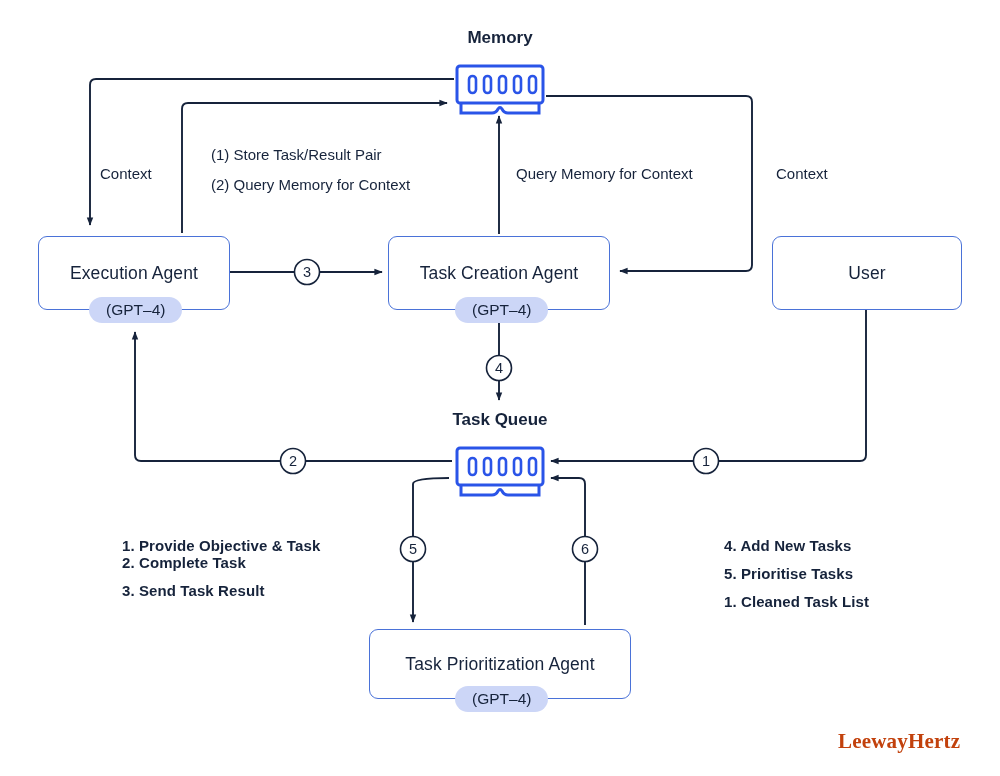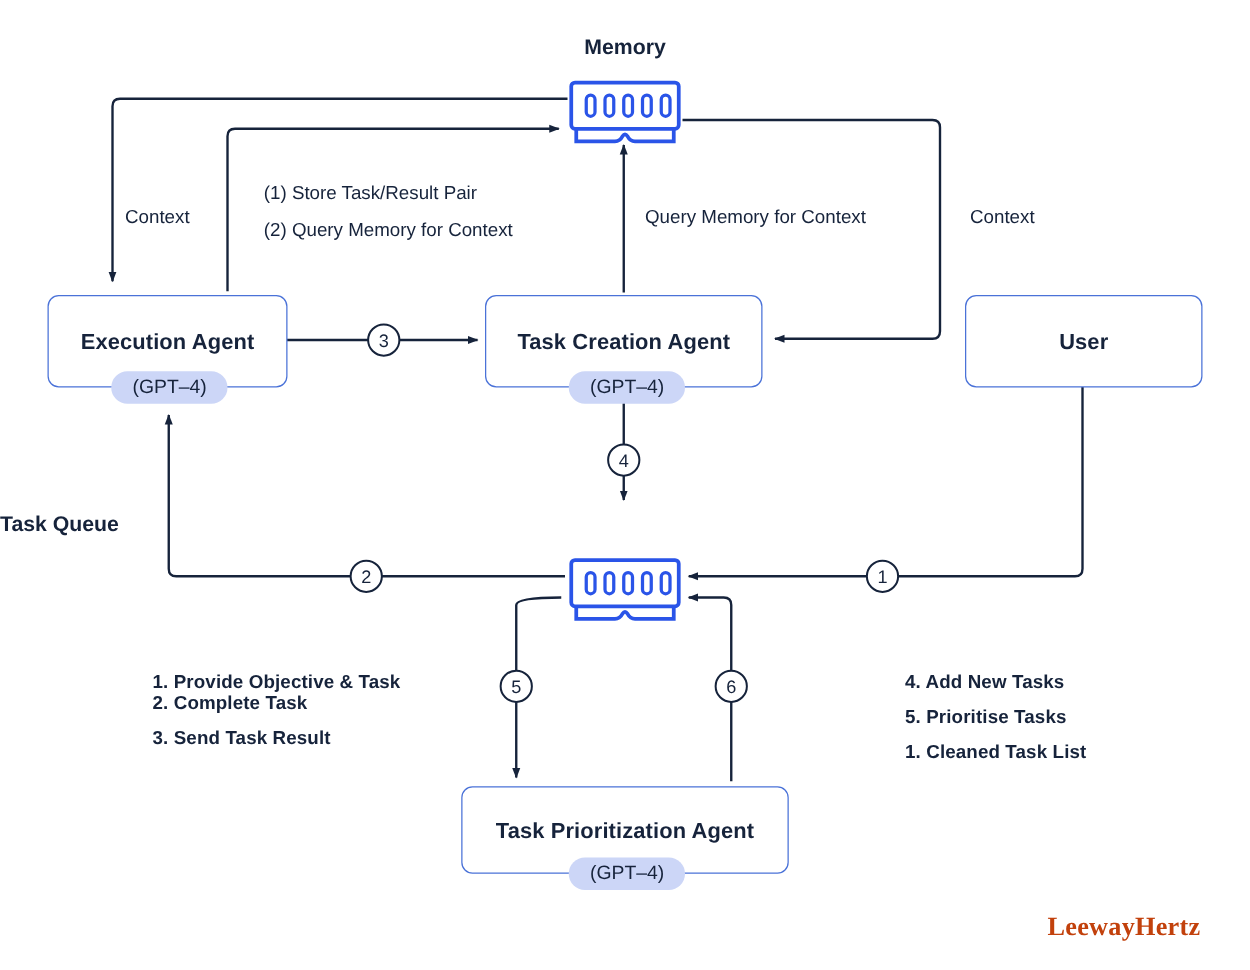--- a/index.html
+++ b/index.html
@@ -30,21 +30,21 @@
     border: 1.6px solid #4a72d8;
     border-radius: 9px;
     box-sizing: border-box;
     display: flex;
     align-items: center;
     justify-content: center;
   }
   .node-label {
     color: #16233b;
     font-size: 17.5px;
-    font-weight: 700;
+    font-weight: 400;
     letter-spacing: .1px;
     white-space: nowrap;
   }
   .gpt-pill {
     position: absolute;
     background: #ccd6f7;
     color: #16233b;
     border-radius: 16px;
     font-size: 15.5px;
     font-weight: 400;
@@ -181,21 +181,21 @@
       <rect x="17" y="14" width="7" height="17" rx="3.5"></rect>
       <rect x="32" y="14" width="7" height="17" rx="3.5"></rect>
       <rect x="47" y="14" width="7" height="17" rx="3.5"></rect>
       <rect x="62" y="14" width="7" height="17" rx="3.5"></rect>
       <rect x="77" y="14" width="7" height="17" rx="3.5"></rect>
     </g>
   </svg>
 
   <div class="diagram-text icon-title" style="left:0; top:28px; width:1000px; text-align:center;">Memory</div>
 
-  <div class="diagram-text icon-title" style="left:0; top:410px; width:1000px; ">Task Queue</div>
+  <div class="diagram-text icon-title" style="left:0; top:410px; width:1000px; text-align:center;">Task Queue</div>
 
   <div class="node-box" style="left:38px; top:236px; width:192px; height:74px;">
     <span class="node-label">Execution Agent</span>
   </div>
   <div class="gpt-pill" style="left:89px; top:297px;">(GPT–4)</div>
 
   <div class="node-box" style="left:388px; top:236px; width:222px; height:74px;">
     <span class="node-label">Task Creation Agent</span>
   </div>
   <div class="gpt-pill" style="left:455px; top:297px;">(GPT–4)</div>

